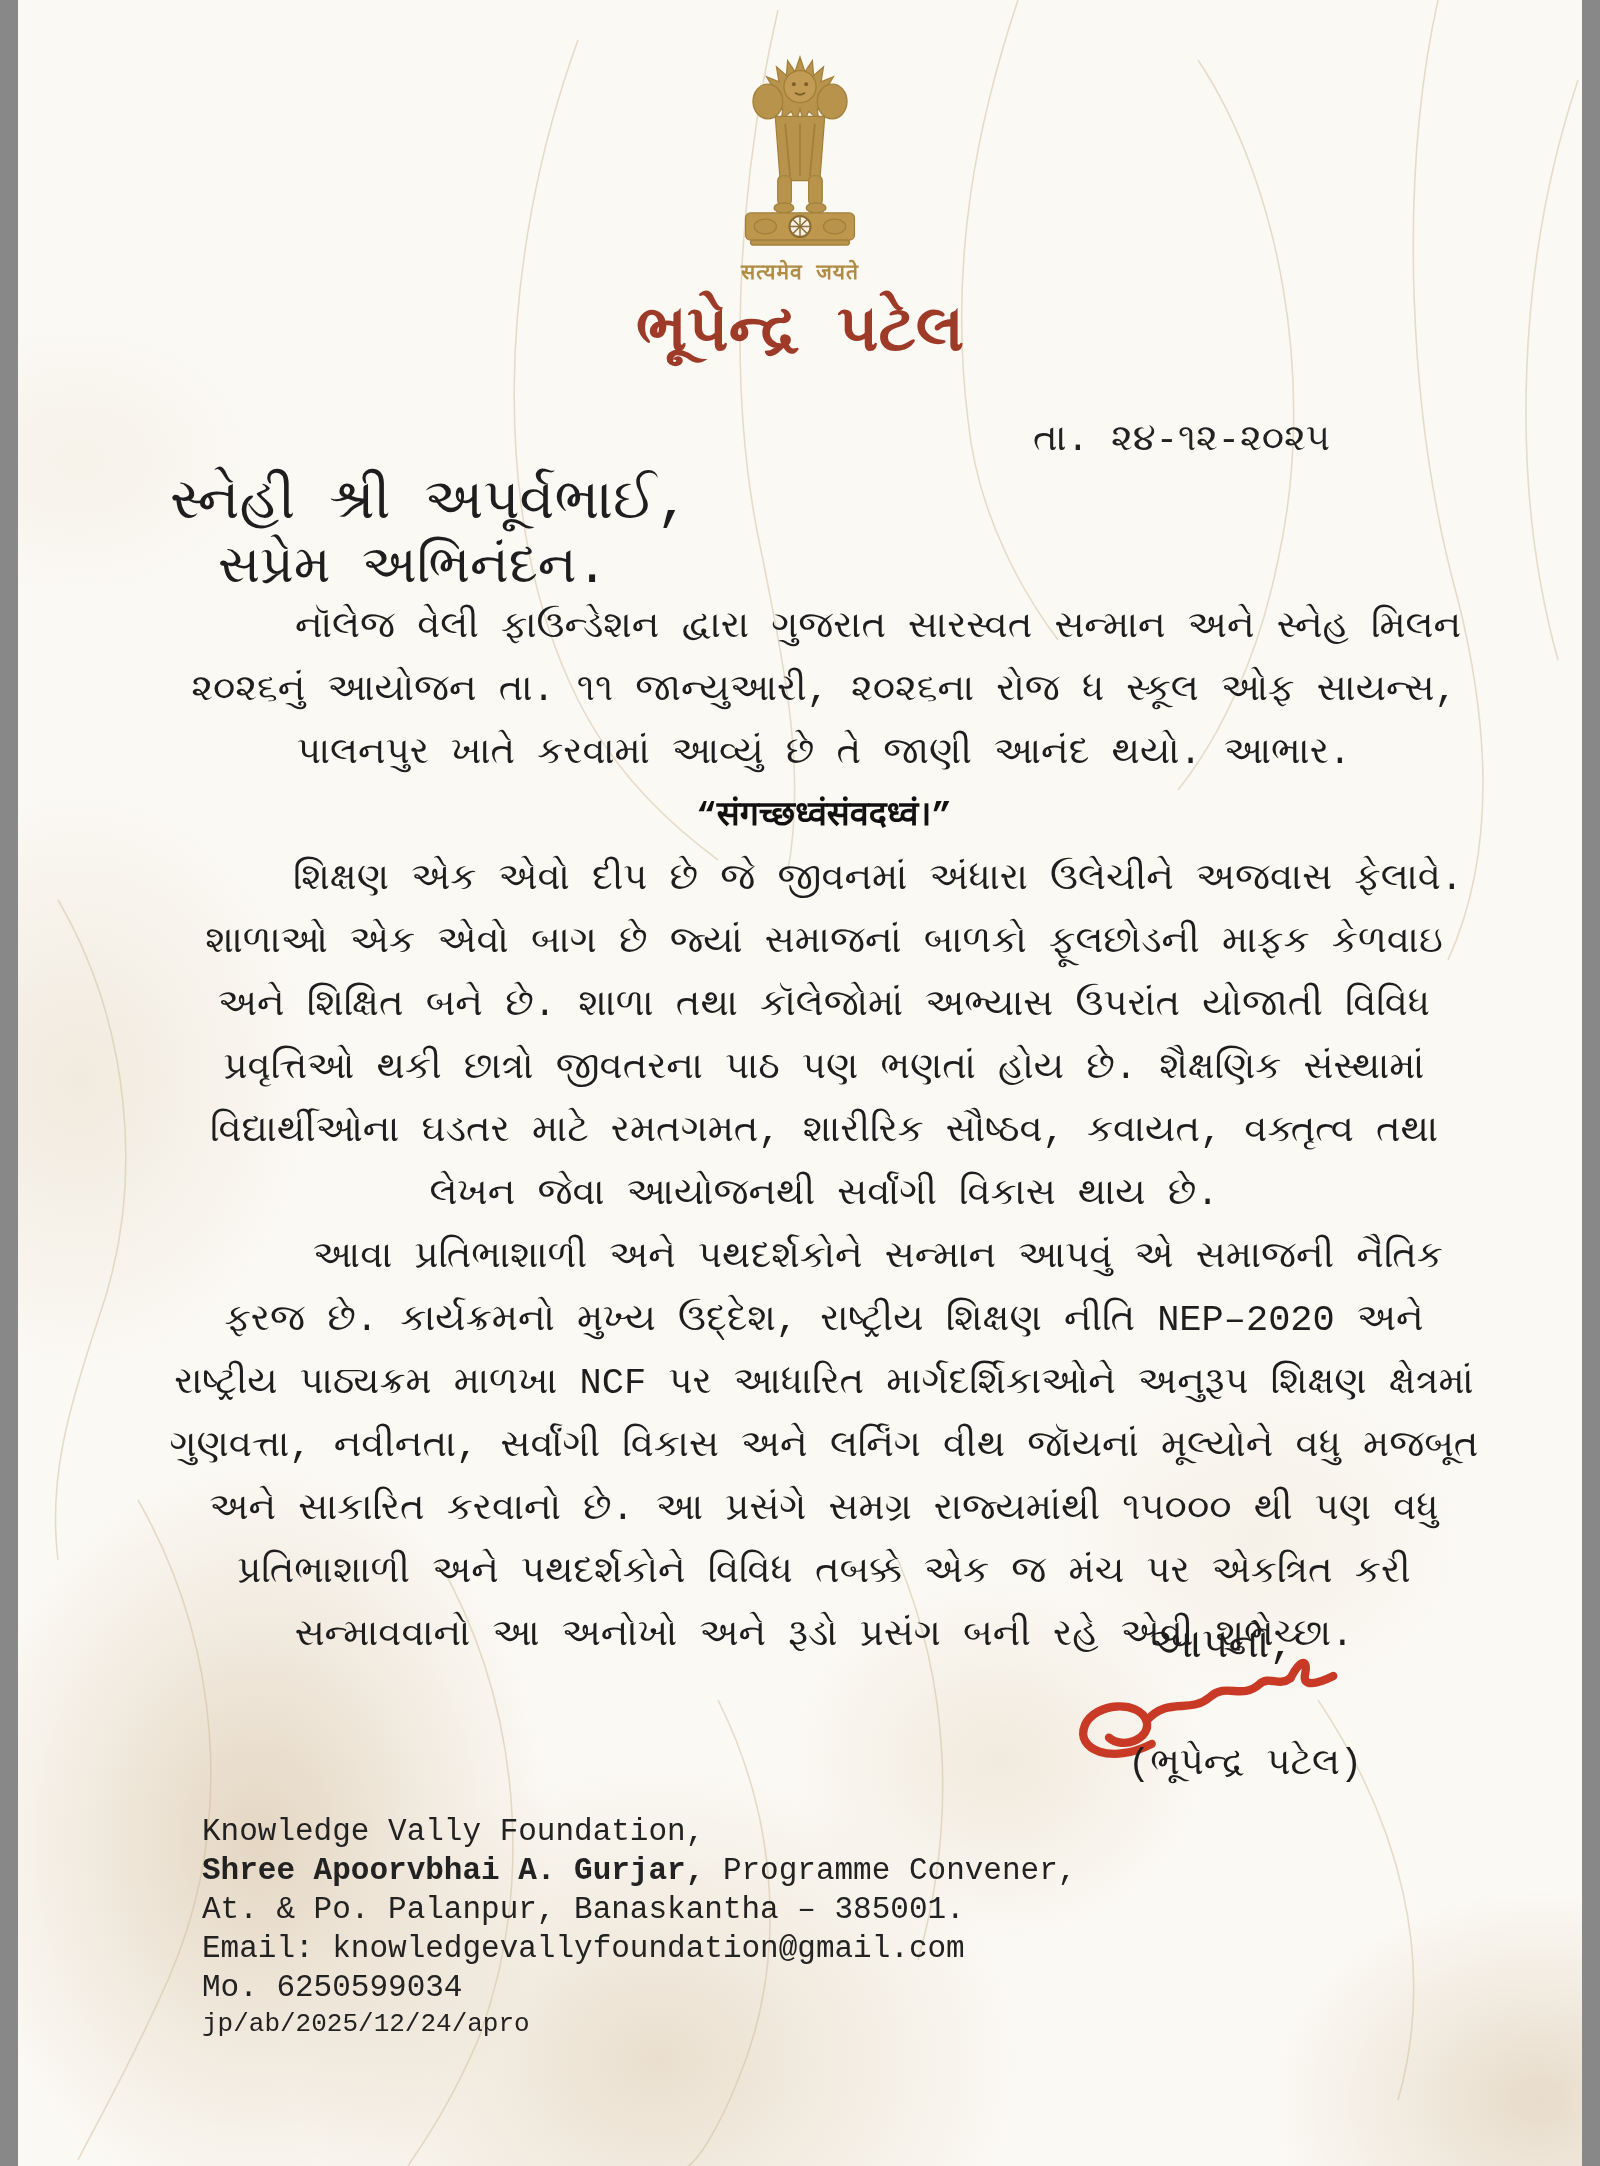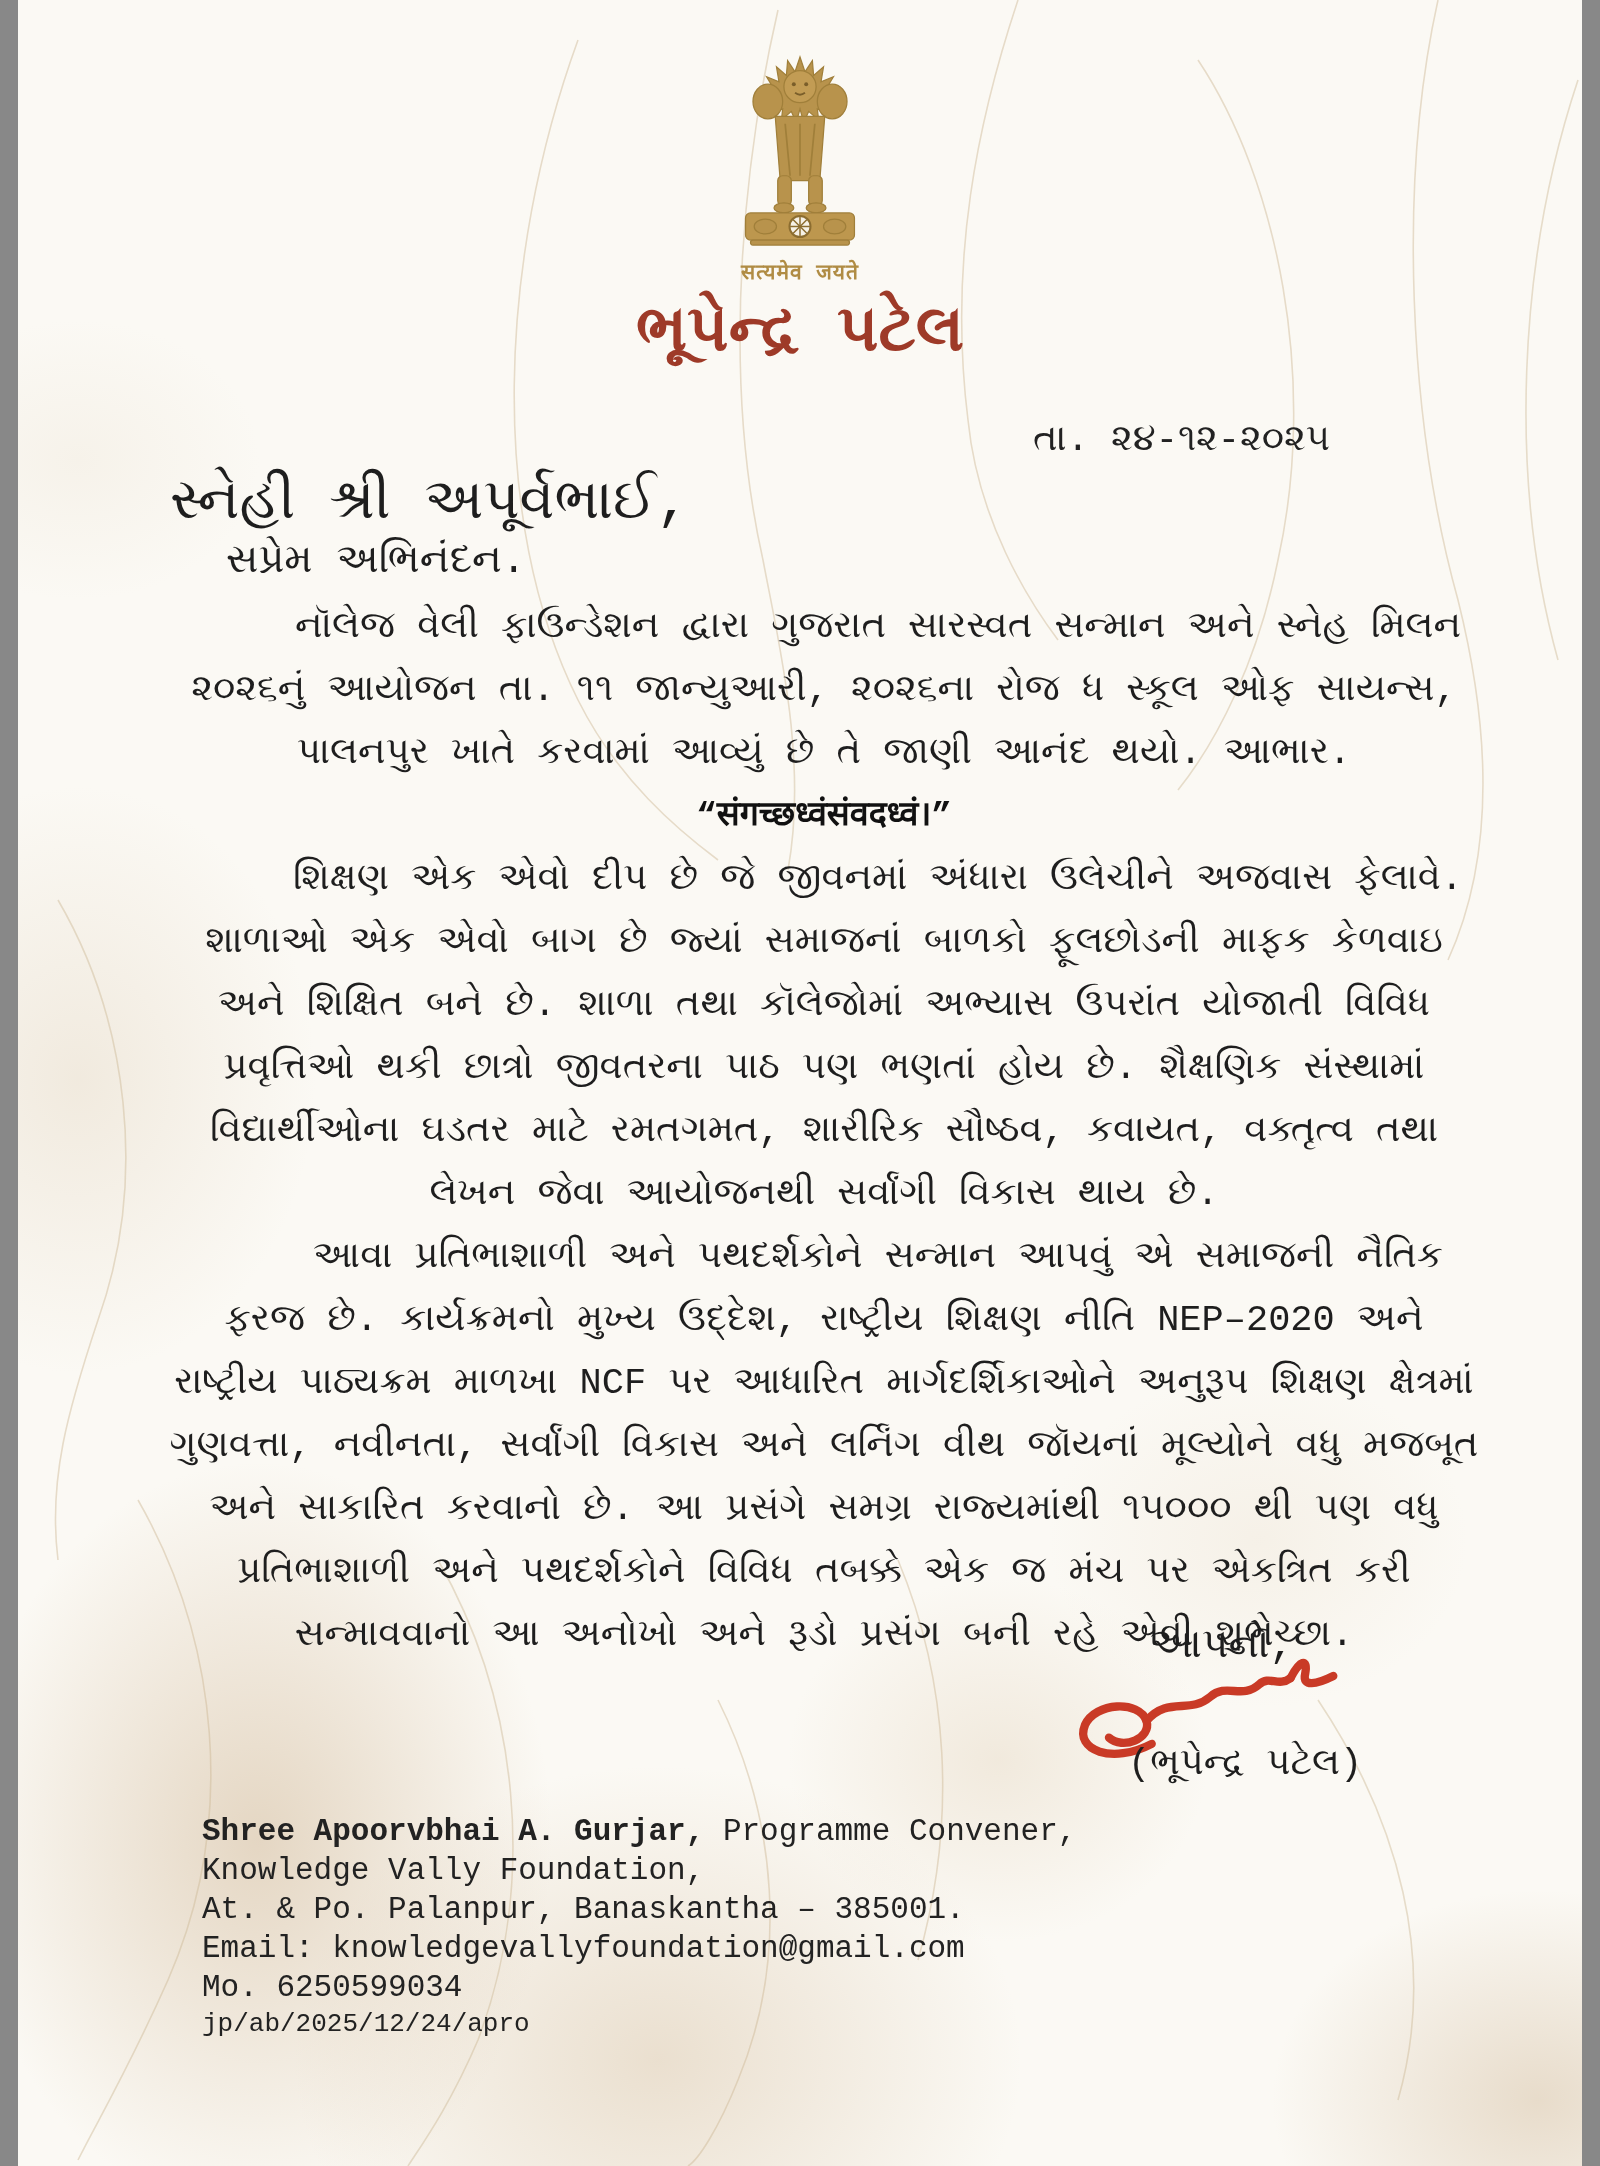--- a/index.html
+++ b/index.html
@@ -38,21 +38,21 @@
   }
   .hdr-title{
     position:absolute;left:0;right:0;top:368px;text-align:center;
     font-size:35px;color:#2a2a2a;
   }
   .date-line{
     position:absolute;top:418px;right:252px;
     font-size:37px;color:#222;
   }
   .salutation{position:absolute;left:152px;top:470px;font-size:56px;}
-  .greeting{position:absolute;left:208px;top:538px;font-size:40px;}
+  .greeting{position:absolute;left:200px;top:538px;font-size:52px;}
 
   .body-block{
     position:absolute;left:150px;top:596px;width:1312px;
     font-size:37px;line-height:63px;text-align:justify;
   }
   .body-block p{margin:0;text-indent:108px;text-align:center;}
   .quote-line{
     text-align:center;font-weight:bold;font-size:34px;
     margin:0;line-height:63px;color:#111;
   }
@@ -150,23 +150,23 @@
       <g stroke="#c93a26" stroke-width="8" fill="none" stroke-linecap="round" stroke-linejoin="round">
         <path d="M 98 88 C 60 108, 24 94, 34 70 C 44 48, 86 46, 93 66 C 98 83, 70 94, 57 82"></path>
         <path d="M 93 66 C 114 42, 134 60, 154 43 C 170 29, 184 46, 201 31 C 211 22, 219 34, 231 25"></path>
         <path d="M 231 25 C 240 8, 248 5, 245 21 C 242 34, 256 31, 272 23"></path>
       </g>
     </svg>
   </div>
   <div class="signatory">(ભૂપેન્દ્ર પટેલ)</div>
 
   <div class="footer">
+    <div>Knowledge Vally Foundation,</div>
     <div>
       <span class="b">Shree Apoorvbhai A. Gurjar,</span><span> Programme Convener,</span>
     </div>
-    <div>Knowledge Vally Foundation,</div>
     <div>At. &amp; Po. Palanpur, Banaskantha – 385001.</div>
     <div>Email: knowledgevallyfoundation@gmail.com</div>
     <div>Mo. 6250599034</div>
     <div class="ref">jp/ab/2025/12/24/apro</div>
   </div>
 
 </div>
 
 </body></html>

